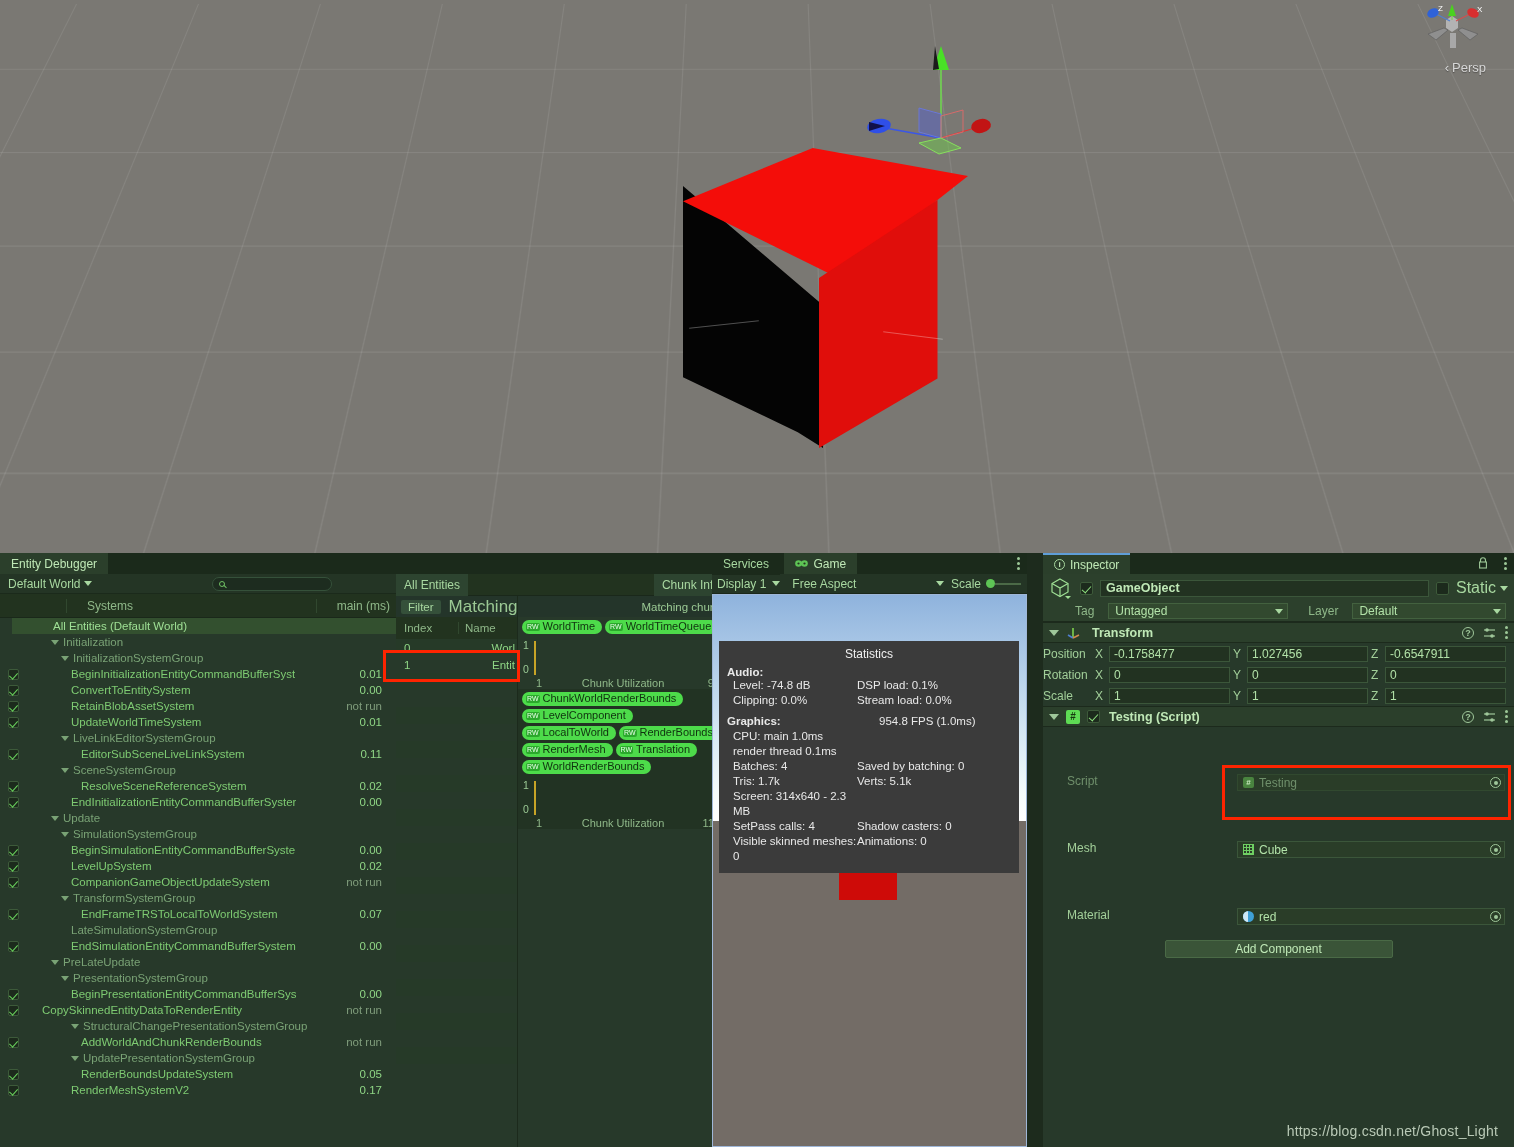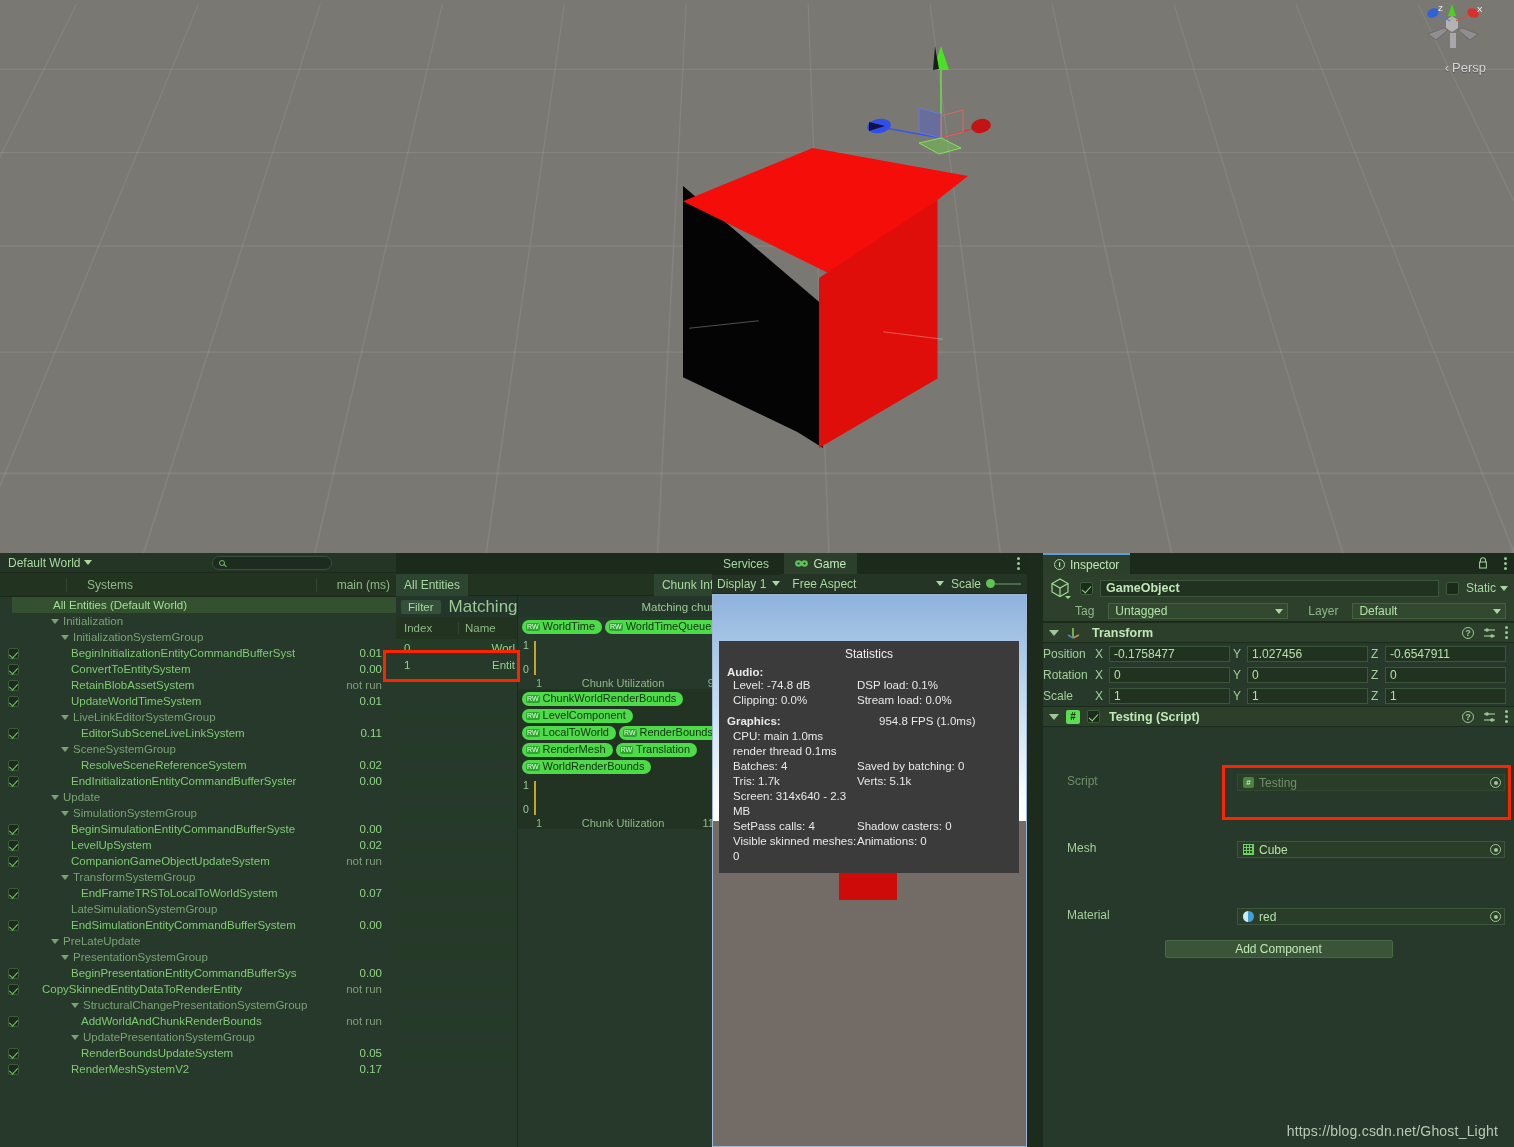--- a/index.html
+++ b/index.html
@@ -240,21 +240,21 @@
     border: 1px solid #3d5a3a; position: relative; flex: none;
   }
   .ck.on:after {
     content:''; position:absolute; left:3px; top:1px; width:4px; height:8px;
     border: solid #8ee07f; border-width: 0 1.8px 1.8px 0; transform: rotate(42deg);
   }
   .name-field {
     flex: 1; height: 17px; background: #223221; border: 1px solid #3b563a;
     color: #bfe8b6; font-size: 12.5px; font-weight: bold; display: flex; align-items: center; padding: 0 5px;
   }
-  .static-lbl { font-size: 12px; color: #a8d8a0; display: flex; align-items: center; gap: 4px; }
+  .static-lbl { font-size: 16px; color: #a8d8a0; display: flex; align-items: center; gap: 4px; }
   .ih-row2 { display: flex; align-items: center; gap: 14px; height: 20px; margin-top: 3px; padding-left: 26px;}
   .lbl-sm { font-size: 12px; color: #8fb889; }
   .dd-field {
     height: 16px; background: #32492f; border: 1px solid #43613f;
     display: flex; align-items: center; justify-content: space-between;
     padding: 0 4px 0 6px; font-size: 12px; color: #b2e2a8;
   }
 
   .comp-header {
     height: 21px; background: #2b3f2b; border-top: 1px solid #1c2a1c; border-bottom: 1px solid #1c2a1c;
@@ -350,20 +350,25 @@
       <polygon points="44,29 44,44 50,44 50,29" fill="#a8a8a8"></polygon>
       <text x="32" y="7" font-size="8" fill="#ffffff" font-family="Liberation Sans, sans-serif">Z</text>
       <text x="71" y="8" font-size="8" fill="#ffffff" font-family="Liberation Sans, sans-serif">X</text>
     </svg>
     <div id="persp-label">
       <span style="margin-right:3px;">‹</span><span>Persp</span>
     </div>
   </div>
 
   <div id="entity-debugger">
+    <div class="tabbar">
+      <div class="tab active">
+        <span>Entity Debugger</span>
+      </div>
+    </div>
     <div id="ed-toolbar">
       <div class="world-dd">
         <span>Default World</span>
         <span class="caret-dn"></span>
       </div>
       <div class="search-box">
         <span class="mag"></span>
       </div>
     </div>
     <div id="ed-header">

